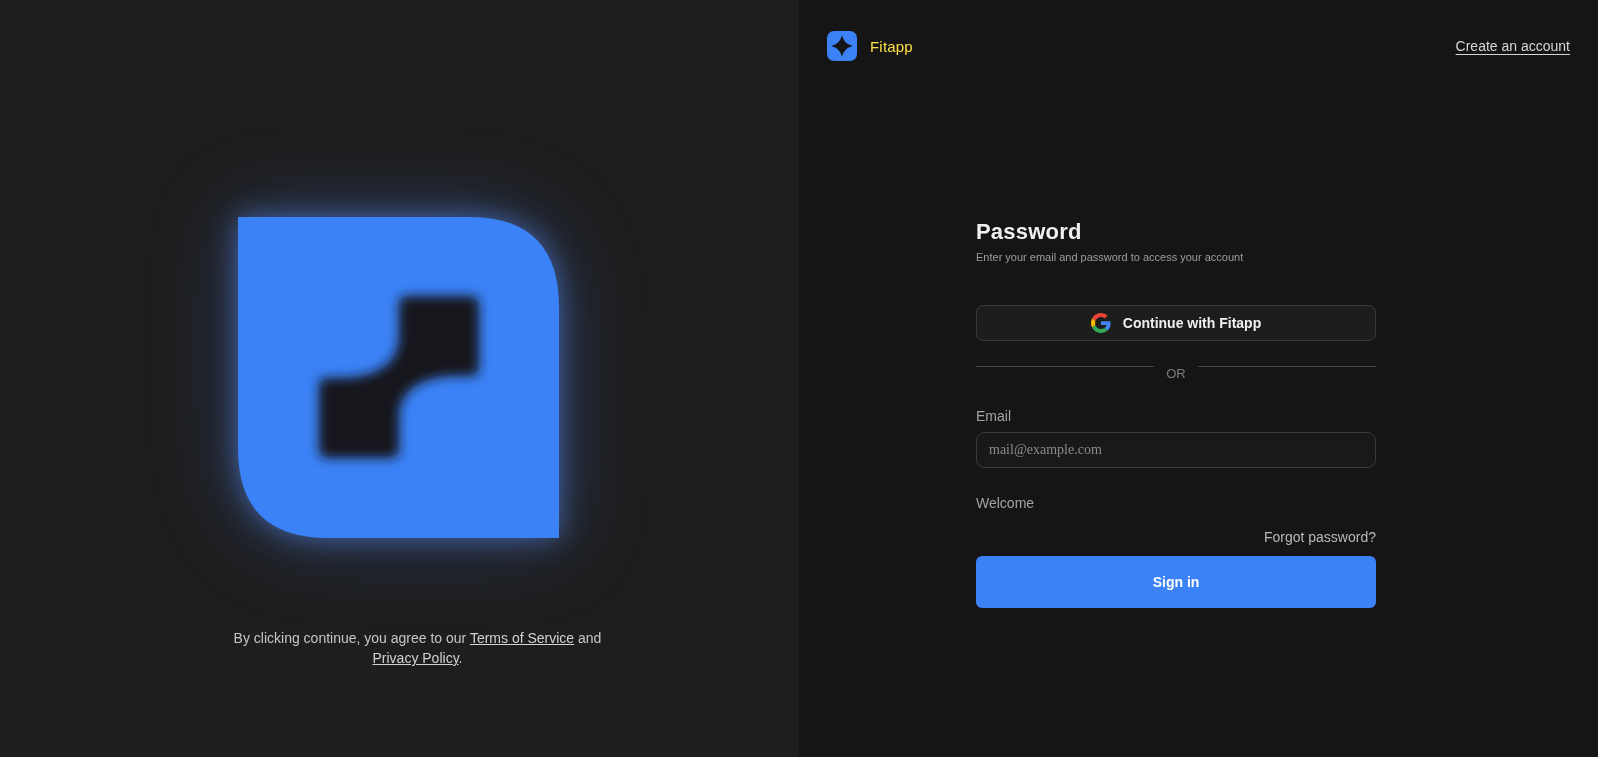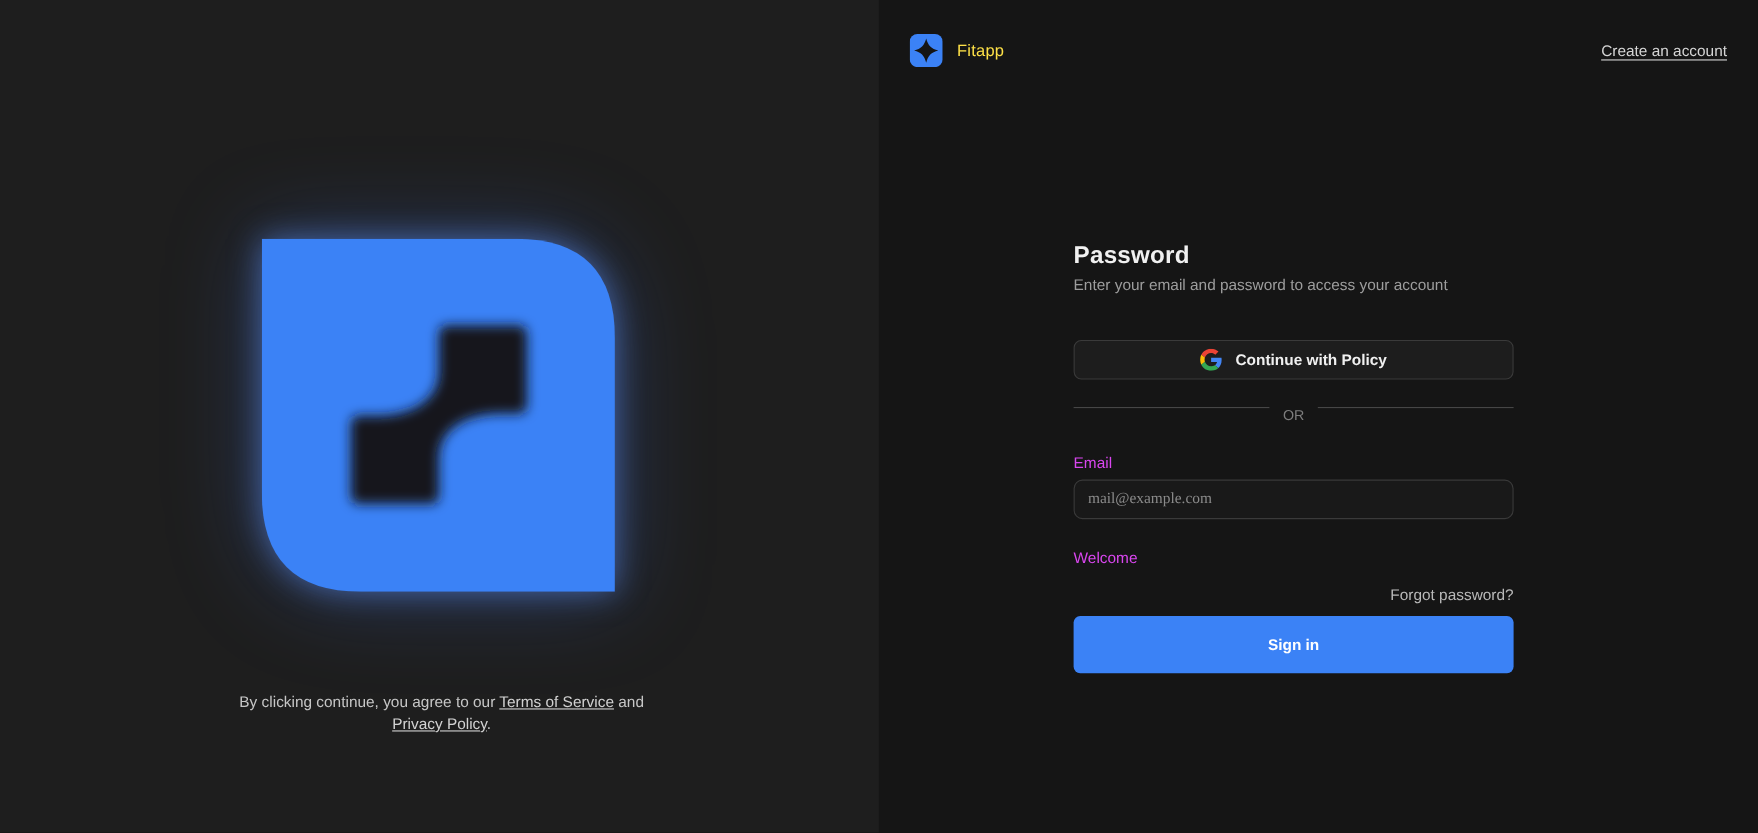--- a/index.html
+++ b/index.html
@@ -16,21 +16,21 @@
     position: relative;
     width: 799px; height: 757px;
     background: var(--left_bg, #1e1e1e);
     flex: 0 0 auto;
   }
   .big-logo {
     position: absolute; left: 238px; top: 217px;
     filter: drop-shadow(0 0 14px rgba(96,150,255,0.55)) drop-shadow(0 0 40px rgba(70,125,255,0.28));
   }
   .terms {
-    position: absolute; left: 2px; top: 628px; width: 799px;
+    position: absolute; left: 18px; top: 628px; width: 799px;
     text-align: center;
     font-size: 14px; line-height: 20px;
     color: #c6c6c6;
   }
   .terms a { color: #d2d2d2; text-decoration: underline; cursor: pointer; }
 
   
   .right-panel {
     position: relative;
     width: 799px; height: 757px;
@@ -44,41 +44,41 @@
   }
   .brand { display: flex; align-items: center; gap: 13px; }
   .brand-name { font-size: 15px; font-weight: 400; color: #fde047; letter-spacing: .2px; }
   .create-account {
     font-size: 14px; color: #d6d6d6;
     text-decoration: underline; text-underline-offset: 3px; cursor: pointer;
   }
 
   .form { position: absolute; left: 177px; top: 219px; width: 400px; }
   .form h1 { font-size: 22px; font-weight: 700; color: #f0f0f0; letter-spacing: .2px; }
-  .subtitle { margin-top: 6px; font-size: 14px; color: #9d9d9d; }
+  .subtitle { margin-top: 6px; font-size: 11px; color: #9d9d9d; }
 
   .google-btn {
     margin-top: 42px; width: 100%; height: 36px;
     display: flex; align-items: center; justify-content: center; gap: 12px;
     background: #1d1d1d; border: 1px solid #3a3a3a; border-radius: 7px;
     color: #f0f0f0; font-size: 14px; font-weight: 600;
     font-family: inherit; cursor: pointer;
   }
   .google-btn svg { flex: 0 0 auto; }
 
   .divider {
     margin-top: 25px;
     display: flex; gap: 12px;
     color: #7d7d7d; font-size: 13px;
   }
   .divider::before, .divider::after {
     content: ""; flex: 1; height: 1px; background: #464646;
   }
 
-  .field-label { display: block; margin-top: 27px; font-size: 14px; font-weight: 500; color: #d946ef; }
+  .field-label { display: block; margin-top: 27px; font-size: 14px; font-weight: 500; color: #a3a3a3; }
   .text-input {
     margin-top: 8px; width: 100%; height: 36px;
     background: #191919; border: 1px solid #3a3a3a; border-radius: 8px;
     padding: 0 12px; font-size: 14px; color: #e6e6e6;
     font-family: Liberation Serif, serif; outline: none;
   }
   .text-input::placeholder { color: #8b8b8b; }
 
   .forgot-row { margin-top: 17px; text-align: right; }
   .forgot-row a { font-size: 14px; color: #b9b9b9; cursor: pointer; text-decoration: none; margin-left: 25px; }
@@ -130,21 +130,21 @@
       <h1>Password</h1>
       <p class="subtitle">Enter your email and password to access your account</p>
 
       <button class="google-btn">
         <svg width="20" height="20" viewBox="0 0 48 48">
           <path fill="var(--g_red, #EA4335)" d="M24 9.5c3.54 0 6.71 1.22 9.21 3.6l6.85-6.85C35.9 2.38 30.47 0 24 0 14.62 0 6.51 5.38 2.56 13.22l7.98 6.19C12.43 13.72 17.74 9.5 24 9.5z"></path>
           <path fill="var(--g_blue, #4285F4)" d="M46.98 24.55c0-1.57-.15-3.09-.38-4.55H24v9.02h12.94c-.58 2.96-2.26 5.48-4.78 7.18l7.73 6c4.51-4.18 7.09-10.36 7.09-17.65z"></path>
           <path fill="var(--g_yellow, #FBBC05)" d="M10.53 28.59c-.48-1.45-.76-2.99-.76-4.59s.27-3.14.76-4.59l-7.98-6.19C.92 16.46 0 20.12 0 24c0 3.88.92 7.54 2.56 10.78l7.97-6.19z"></path>
           <path fill="var(--g_green, #34A853)" d="M24 48c6.48 0 11.93-2.13 15.89-5.81l-7.73-6c-2.15 1.45-4.92 2.3-8.16 2.3-6.26 0-11.57-4.22-13.47-9.91l-7.98 6.19C6.51 42.62 14.62 48 24 48z"></path>
         </svg>
-        <span>Continue with Policy</span>
+        <span>Continue with Fitapp</span>
       </button>
 
       <div class="divider">
         <span>OR</span>
       </div>
 
       <label class="field-label">Email</label>
       <input class="text-input" type="text" placeholder="mail@example.com" style="">
 
       <label class="field-label">Welcome</label>

